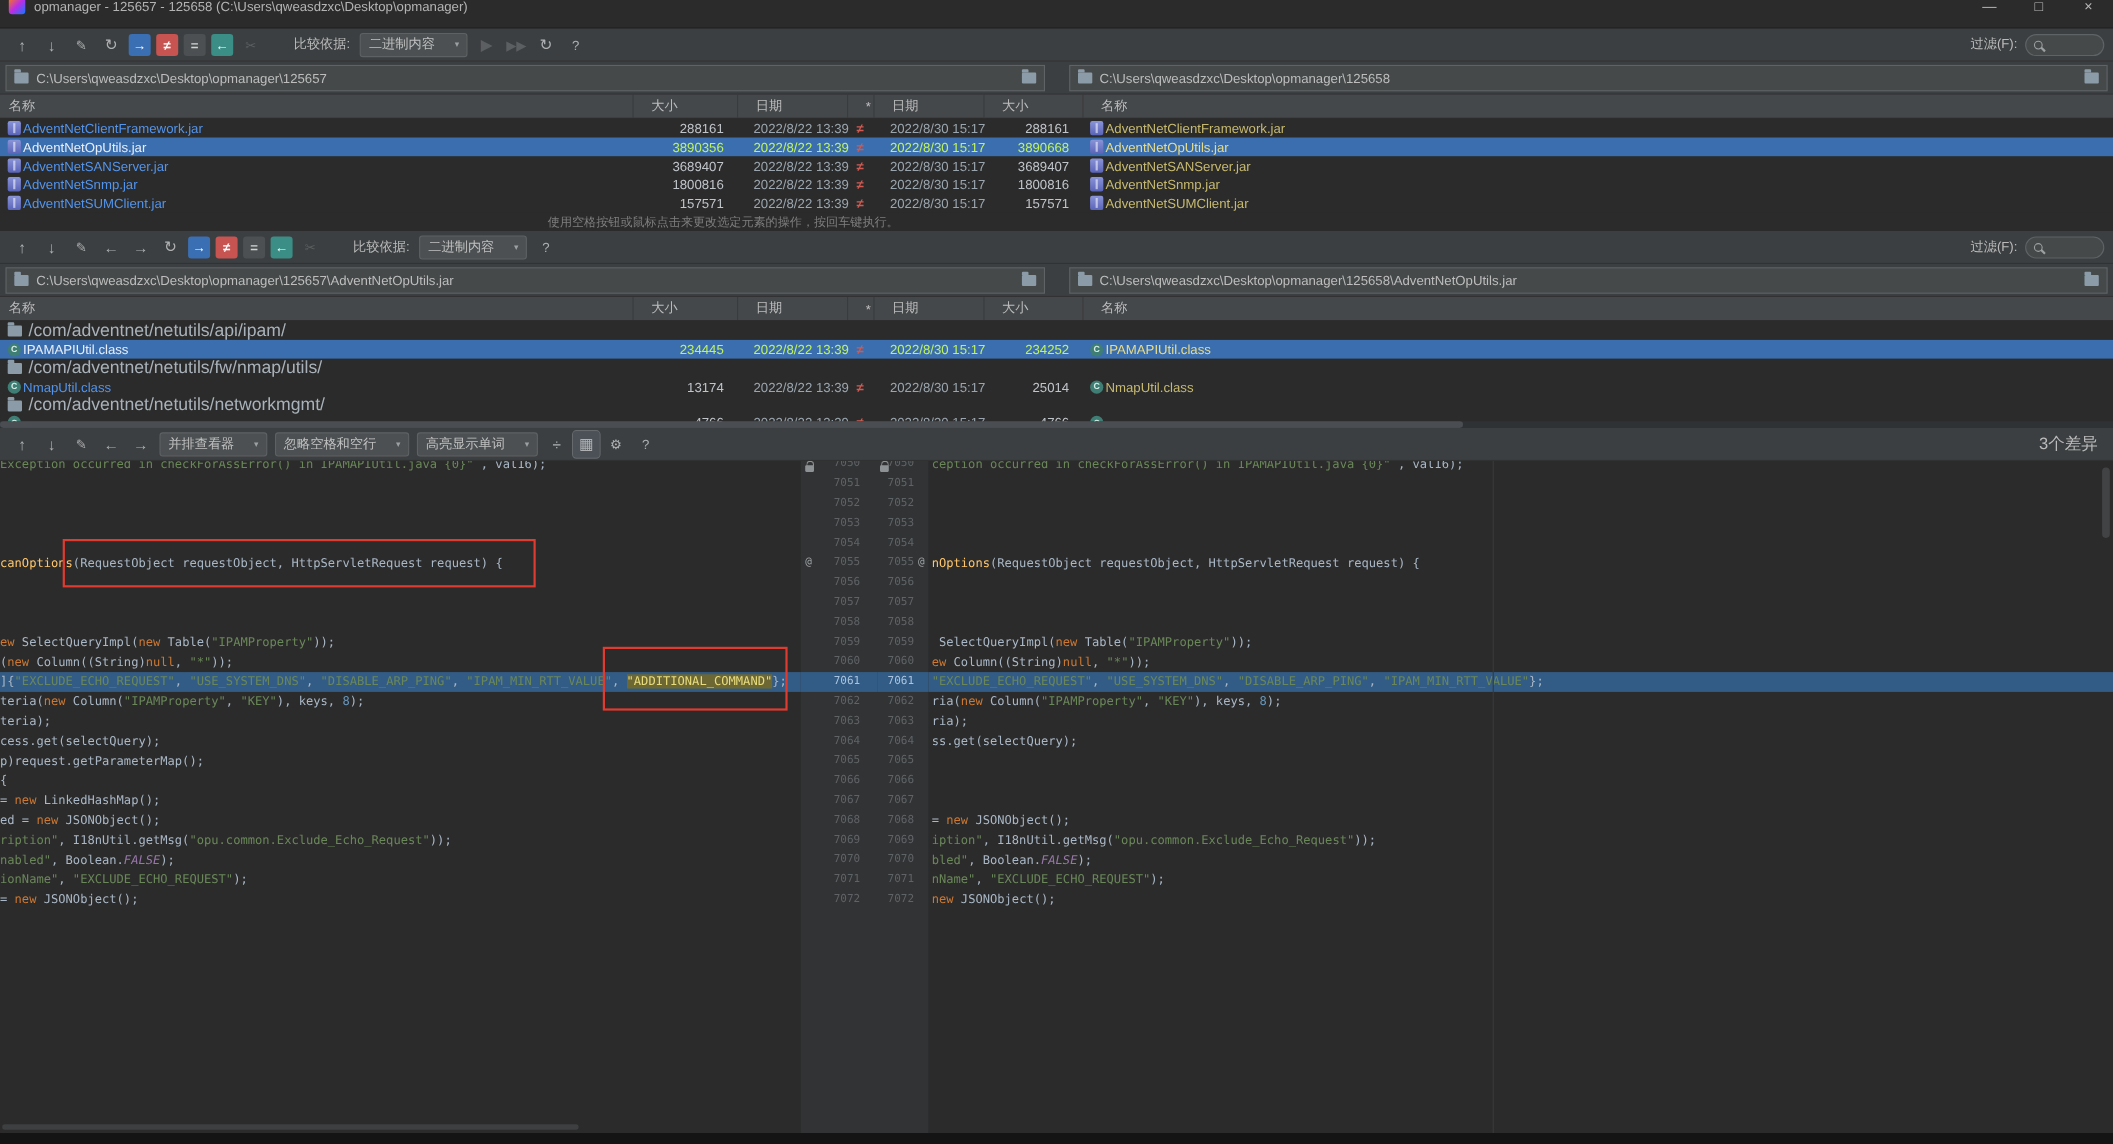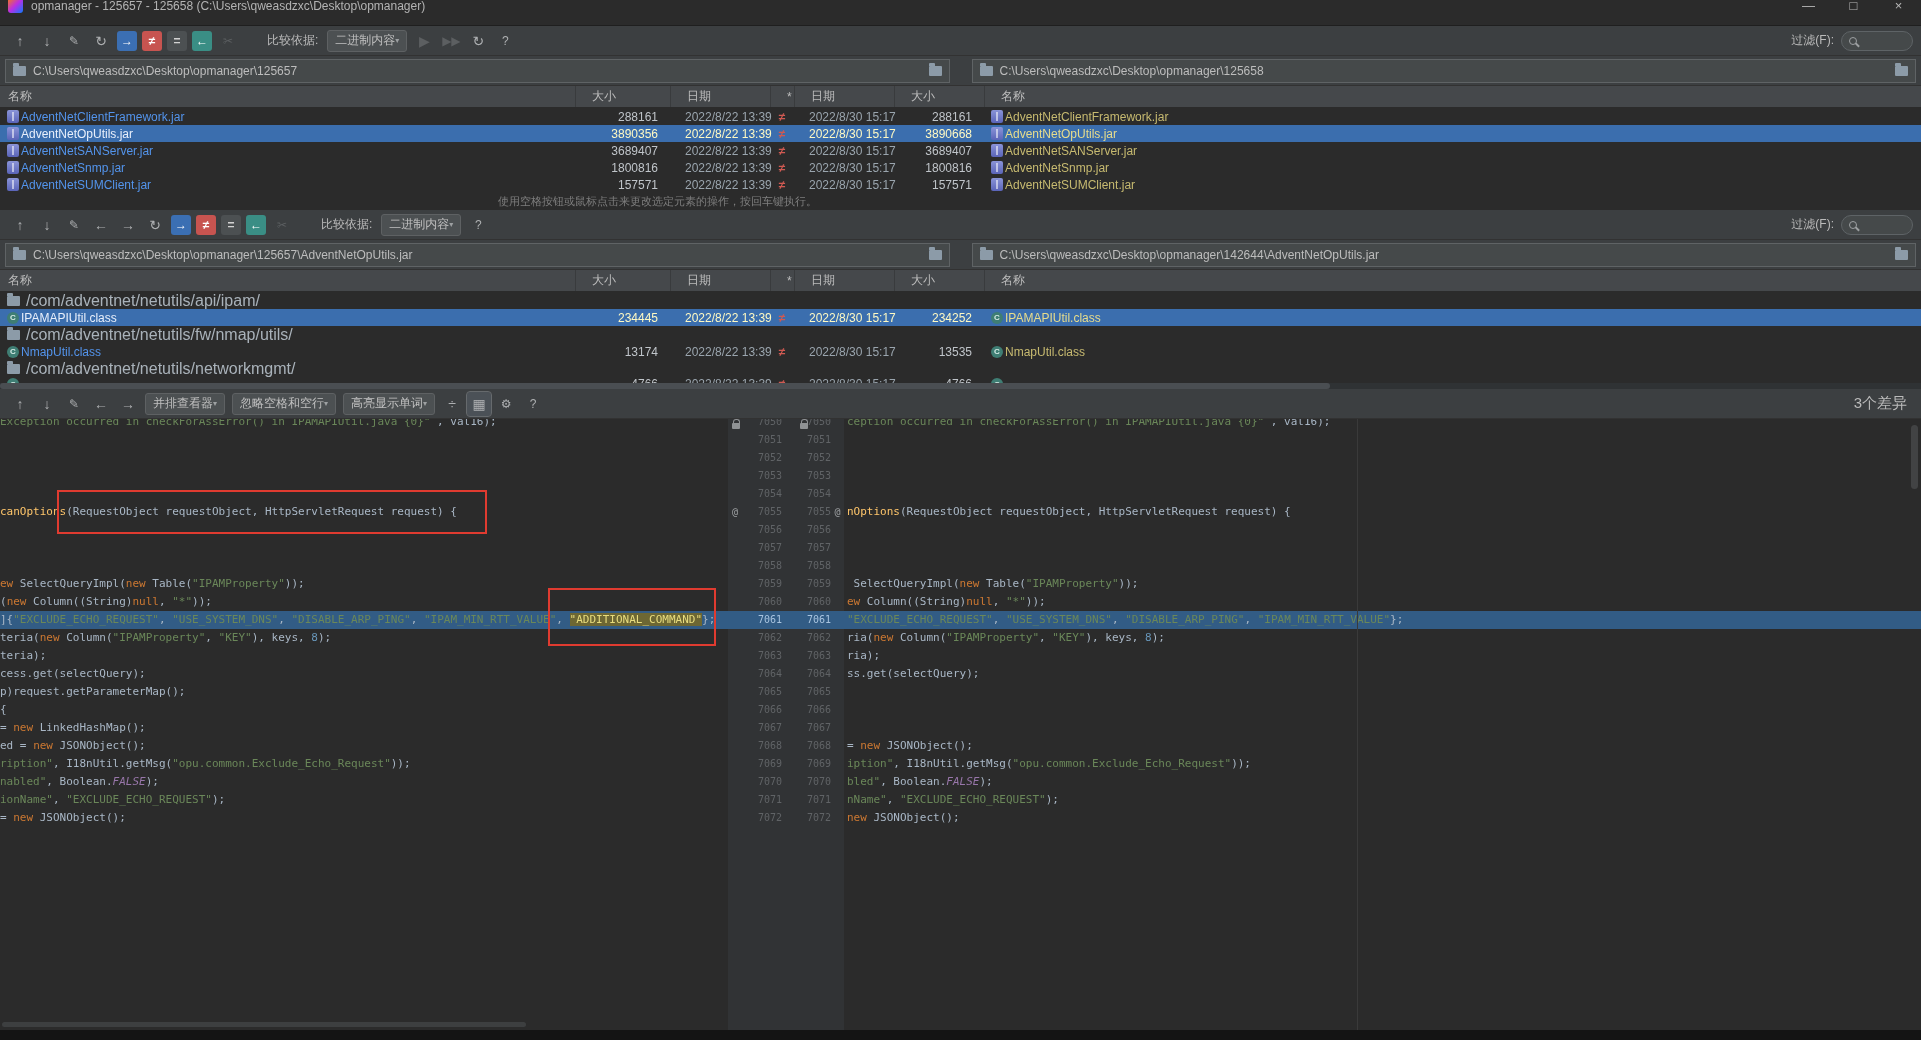--- a/index.html
+++ b/index.html
@@ -17,21 +17,21 @@
 .tbtn{min-width:24px;height:24px;display:flex;align-items:center;justify-content:center;color:#aeb0b2;font-size:14px;border-radius:3px;flex:none;}
 .tbtn.small{font-size:12px;}
 .tbtn.disabled{color:#5c5f61;}
 .tbtn.active{background:#4b5157;outline:1px solid #666a6d;}
 .cbtn{width:20px;height:20px;border-radius:3px;display:flex;align-items:center;justify-content:center;color:#fff;font-size:12px;font-weight:bold;margin:0 1px;flex:none;}
 .cbtn.blue{background:#3b6fb3;}
 .cbtn.red{background:#c75450;}
 .cbtn.plain{background:#4c5052;color:#d2d2d2;}
 .cbtn.teal{background:#3a8e85;}
 .tlabel{font-size:12px;color:#bbbbbb;margin:0 4px 0 24px;white-space:nowrap;}
-.dropdown{height:22px;background:#4c5052;border:1px solid #5e6163;border-radius:3px;display:flex;align-items:center;padding:0 7px;font-size:12px;color:#c0c0c0;gap:0;flex:none;white-space:nowrap;margin:0 2px;}
+.dropdown{height:22px;background:#4c5052;border:1px solid #5e6163;border-radius:3px;display:flex;align-items:center;padding:0 7px;font-size:12px;color:#c0c0c0;gap:18px;flex:none;white-space:nowrap;margin:0 2px;}
 .caret{font-size:8px;color:#9da0a2;}
 .spacer{flex:1;}
 .search-box{width:72px;height:20px;background:#45494a;border:1px solid #5e6366;border-radius:10px;display:flex;align-items:center;padding:0 7px;gap:5px;flex:none;}
 .mag{width:8px;height:8px;border:1.5px solid #9da0a2;border-radius:50%;position:relative;flex:none;}
 .mag::after{content:"";position:absolute;width:5px;height:1.5px;background:#9da0a2;transform:rotate(45deg);right:-4px;bottom:-2px;}
 .filter-input{background:transparent;border:none;outline:none;color:#ccc;font-size:12px;width:100%;}
 .diff-count{font-size:15px;color:#bbbbbb;margin-right:6px;white-space:nowrap;}
 
 .pathrow{height:30px;background:#3c3f41;border-bottom:1px solid #323232;display:flex;align-items:center;padding:0 5px;gap:22px;}
 .path-field{flex:1;height:24px;background:#45494a;border:1px solid #5f6365;display:flex;align-items:center;padding:0 7px;gap:7px;font-size:12px;color:#bdbdbd;white-space:nowrap;overflow:hidden;}
@@ -45,21 +45,21 @@
 .frow{display:grid;grid-template-columns:575px 95px 100px 24px 100px 90px 1fr;height:17px;align-items:center;font-size:12px;}
 .frow.selected{background:#3b6eae;}
 .frow.partial{height:6px;overflow:hidden;}
 .cell-name{display:flex;align-items:center;gap:2px;padding-left:7px;color:#5394ec;overflow:hidden;white-space:nowrap;height:100%;}
 .cell-name.right{color:#c7ba70;}
 .selected .cell-name{color:#e8effb;}
 .selected .cell-name.right{color:#e7dc8c;}
 .cell-size{text-align:right;padding-right:12px;color:#c0c5ca;white-space:nowrap;}
 .cell-date{padding-left:15px;color:#9aa5ae;white-space:nowrap;}
 .cell-op{text-align:center;color:#d05a52;font-weight:bold;}
-.selected .cell-size,.selected .cell-date{color:#fef9c3;}
+.selected .cell-size,.selected .cell-date{color:#bef264;}
 .jar-ico{width:12px;height:13px;border-radius:2px;background:linear-gradient(180deg,#8a94d8,#5a64b8);position:relative;flex:none;}
 .jar-ico::after{content:"";position:absolute;left:5px;top:2px;width:2px;height:9px;background:rgba(255,255,255,.55);}
 .class-ico{width:12px;height:12px;border-radius:50%;background:#3f7e74;color:#d6ece6;font-size:8px;display:flex;align-items:center;justify-content:center;flex:none;font-weight:bold;}
 .drow{display:flex;height:17px;align-items:center;gap:6px;padding-left:7px;font-size:16px;color:#a9b2ba;white-space:nowrap;}
 .hint-row{height:17px;background:#2b2b2b;font-size:11px;color:#7e7e7e;display:flex;align-items:center;padding-left:498px;white-space:nowrap;}
 .hscroll2{height:6px;background:#2f3234;}
 .hscroll2-thumb{height:100%;width:1330px;background:#4a4e52;border-radius:3px;}
 
 .diff-area{position:relative;height:611px;background:#2b2b2b;overflow:hidden;
   font-family:"DejaVu Sans Mono","Liberation Mono",monospace;}
@@ -265,21 +265,21 @@
 
 <div class="pathrow">
   <div class="path-field">
     <span class="fold-ico"></span>
     <span>C:\Users\qweasdzxc\Desktop\opmanager\125657\AdventNetOpUtils.jar</span>
     <span class="spacer"></span>
     <span class="fold-ico"></span>
   </div>
   <div class="path-field">
     <span class="fold-ico"></span>
-    <span>C:\Users\qweasdzxc\Desktop\opmanager\142644\AdventNetOpUtils.jar</span>
+    <span>C:\Users\qweasdzxc\Desktop\opmanager\125658\AdventNetOpUtils.jar</span>
     <span class="spacer"></span>
     <span class="fold-ico"></span>
   </div>
 </div>
 
 <div class="grid-header">
   <div>名称</div>
   <div>大小</div>
   <div>日期</div>
   <div>*</div>
@@ -313,21 +313,21 @@
   </div>
     <div class="frow">
     <div class="cell-name left">
         <span class="class-ico">C</span>
         <span>NmapUtil.class</span>
       </div>
     <div class="cell-size">13174</div>
     <div class="cell-date">2022/8/22 13:39</div>
     <div class="cell-op">≠</div>
     <div class="cell-date">2022/8/30 15:17</div>
-    <div class="cell-size">13535</div>
+    <div class="cell-size">25014</div>
     <div class="cell-name right">
         <span class="class-ico">C</span>
         <span>NmapUtil.class</span>
       </div>
   </div>
     <div class="drow">
     <span class="fold-ico"></span>
     <span>/com/adventnet/netutils/networkmgmt/</span>
   </div>
     <div class="frow partial">

